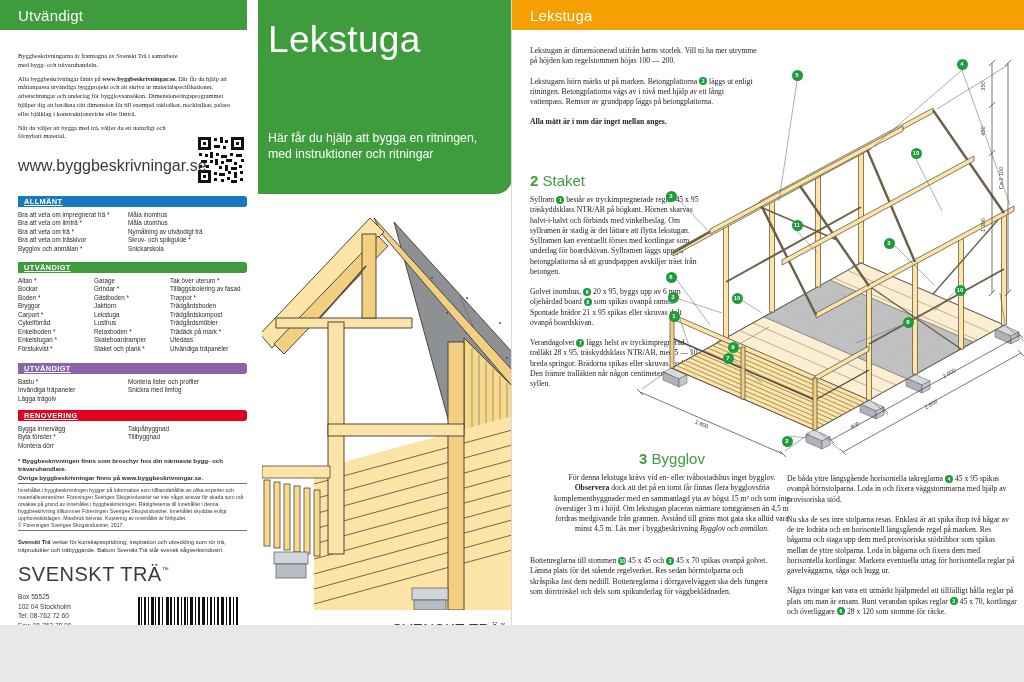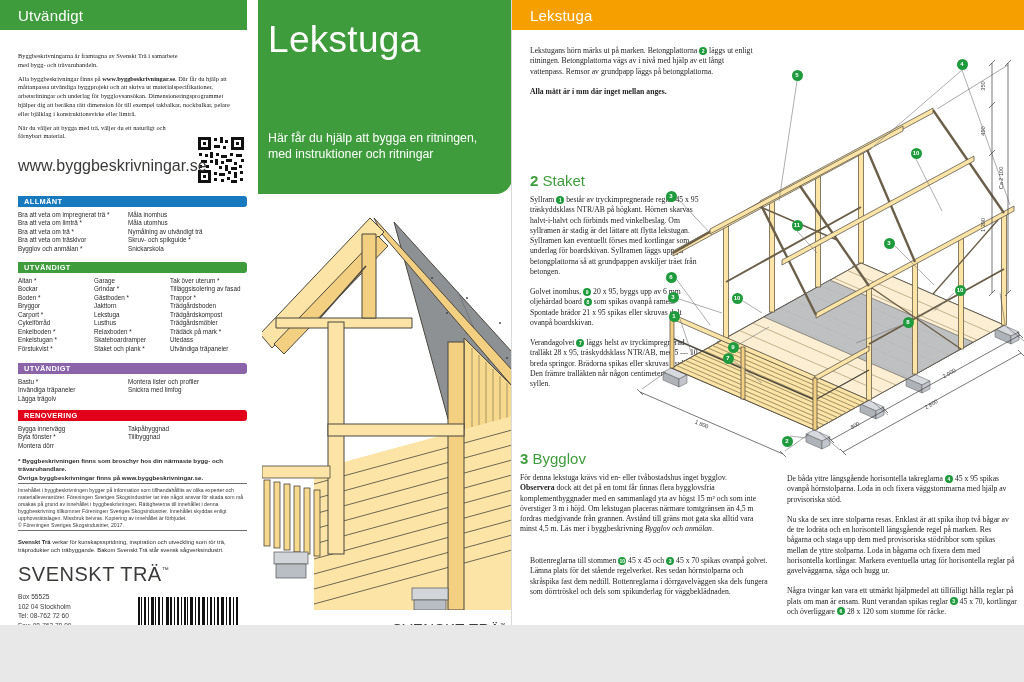--- a/index.html
+++ b/index.html
@@ -6,21 +6,21 @@
   .canvas{position:relative;width:1024px;height:625px;background:#fff;overflow:hidden;
           font-family:"Liberation Sans",sans-serif;color:#222;}
   .abs{position:absolute;}
   
   .hdrbar{position:absolute;top:0;height:30px;color:#fff;}
   .hdrbar span{display:block;padding:7px 0 0 18px;font-size:15px;letter-spacing:.2px;}
   
   .lp-intro p{margin:0 0 5px;font:6.4px/8.8px "Liberation Serif",serif;color:#222;}
   .url-big{font:16px/18px "Liberation Sans",sans-serif;color:#3a3a38;}
   .secbar{position:absolute;left:18px;width:229px;height:11px;color:#fff;
-          font:bold 7.4px/11px "Liberation Sans",sans-serif;letter-spacing:.4px;padding-left:6px;box-sizing:border-box;border-radius:0 3px 3px 0;}
+          font:bold 7.4px/11px "Liberation Sans",sans-serif;letter-spacing:.4px;padding-left:6px;box-sizing:border-box;border-radius:0 3px 3px 0;text-decoration:underline;}
   .listwrap{position:absolute;left:18px;width:232px;}
   .lcol{display:inline-block;vertical-align:top;font:6.3px/8.45px "Liberation Sans",sans-serif;color:#2a2a2a;}
   .cols2 .lcol{width:110px;}
   .cols3 .lcol{width:76px;}
   .footnote{font:bold 6.2px/8.4px "Liberation Sans",sans-serif;color:#2a2a2a;}
   .hrule{position:absolute;left:18px;width:229px;height:0;border-top:1.2px solid #6f6f6f;}
   .legal{font:5.2px/6.9px "Liberation Sans",sans-serif;color:#3a3a3a;}
   .about{font:5.8px/7.6px "Liberation Sans",sans-serif;color:#2a2a2a;}
   .logotype{font:20px/20px "Liberation Sans",sans-serif;color:#3b3b39;letter-spacing:.5px;}
   .logotype .tm{font-size:7px;vertical-align:9px;}
@@ -294,38 +294,39 @@
 
   <div class="page-divider"></div>
 
   <div class="rp">
     <div class="hdrbar" style="left: 512px; width: 512px; background: rgb(245, 160, 0);">
       <span>Lekstuga</span>
     </div>
 
     <div class="rp-sec" style="left:530px;top:46px;width:228px;">
       <div>
+          <p class="para">Lekstugan är dimensionerad utifrån barns storlek. Vill ni ha mer utrymme på höjden kan regelstommen höjas 100 — 200.</p>
           <p class="para">Lekstugans hörn märks ut på marken. Betongplattorna <span class="nb">2</span> läggs ut enligt ritningen. Betongplattorna vägs av i nivå med hjälp av ett långt vattenpass. Remsor av grundpapp läggs på betongplattorna.</p>
           <p class="para"><b>Alla mått är i mm där inget mellan anges.</b></p>
         </div>
     </div>
 
     <div class="rp-sec" style="left:530px;top:172px;width:172px;">
       <h2 class="sec-h" style="color:#3f9c3c;">
         <span class="sec-num">2</span>
         <span>Staket</span>
       </h2>
       <div>
           <p class="para">Syllram <span class="nb">1</span> består av tryckimpregnerade reglar 45 x 95 träskyddsklass NTR/AB på högkant. Hörnen skarvas halvt-i-halvt och förbinds med vinkelbeslag. Om syllramen är stadig är det lättare att flytta lekstugan. Syllramen kan eventuellt förses med kortlingar som underlag för boardskivan. Syllramen läggs upp på betongplattorna så att grundpappen avskiljer träet från betongen.</p>
           <p class="para">Golvet inomhus, <span class="nb">9</span> 20 x 95, byggs upp av 6 mm oljehärdad board <span class="nb">8</span> som spikas ovanpå ramen. Spontade brädor 21 x 95 spikas eller skruvas dolt ovanpå boardskivan.</p>
           <p class="para">Verandagolvet <span class="nb">7</span> läggs helst av tryckimpregnerad tralläkt 28 x 95, träskyddsklass NTR/AB, med 5 — 10 breda springor. Brädorna spikas eller skruvas i syllen. Den främre tralläkten når någon centimeter utanför syllen.</p>
         </div>
     </div>
 
-    <div class="rp-sec" style="left:520px;top:450px;width:240px;">
+    <div class="rp-sec" style="left:552px;top:450px;width:240px;text-align:center;">
       <h2 class="sec-h" style="color:#3f9c3c;">
         <span class="sec-num">3</span>
         <span>Bygglov</span>
       </h2>
       <div>
           <p class="para">För denna lekstuga krävs vid en- eller tvåbostadshus inget bygglov. <b>Observera</b> dock att det på en tomt får finnas flera bygglovsfria komplementbyggnader med en sammanlagd yta av högst 15 m² och som inte överstiger 3 m i höjd. Om lekstugan placeras närmare tomtgränsen än 4,5 m fordras medgivande från grannen. Avstånd till gräns mot gata ska alltid vara minst 4,5 m. Läs mer i byggbeskrivning <i>Bygglov och anmälan</i>.</p>
         </div>
     </div>
 
     <div class="rp-sec" style="left:530px;top:556px;width:240px;">

